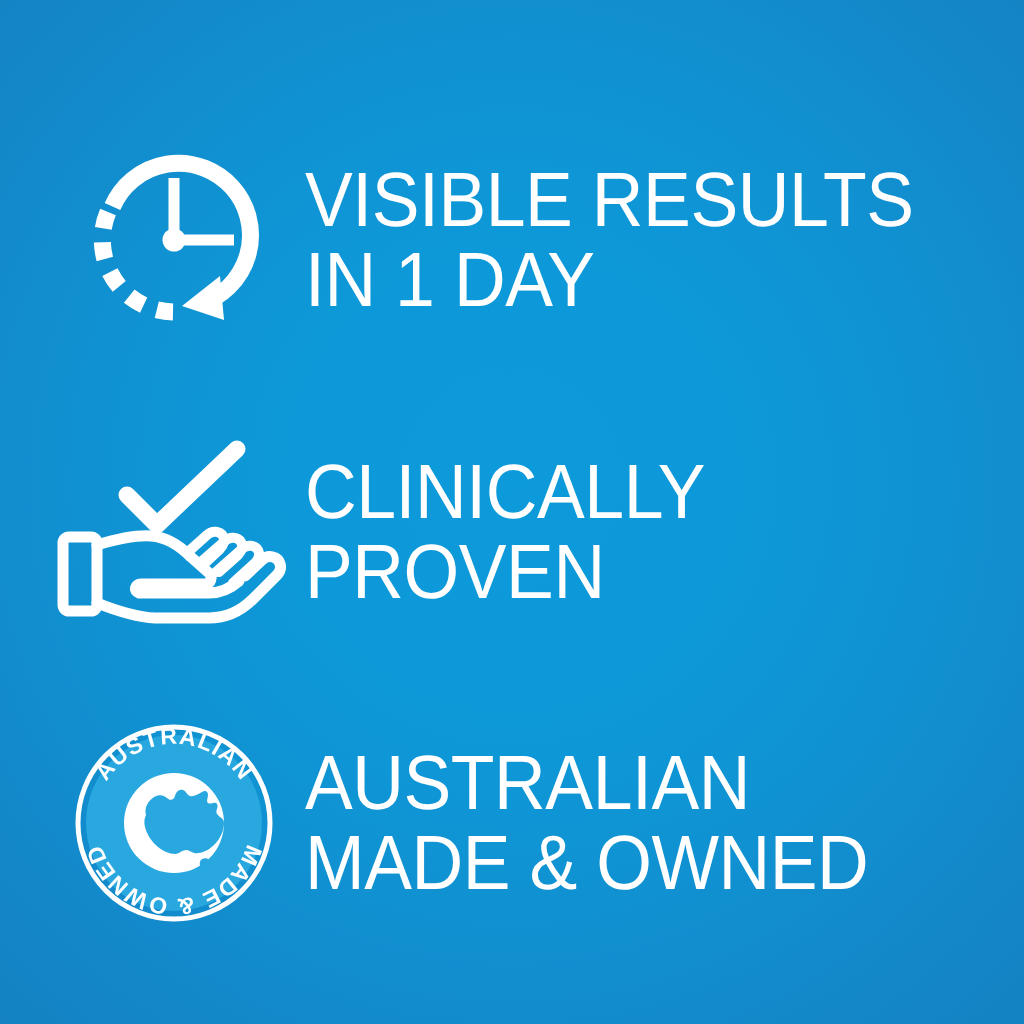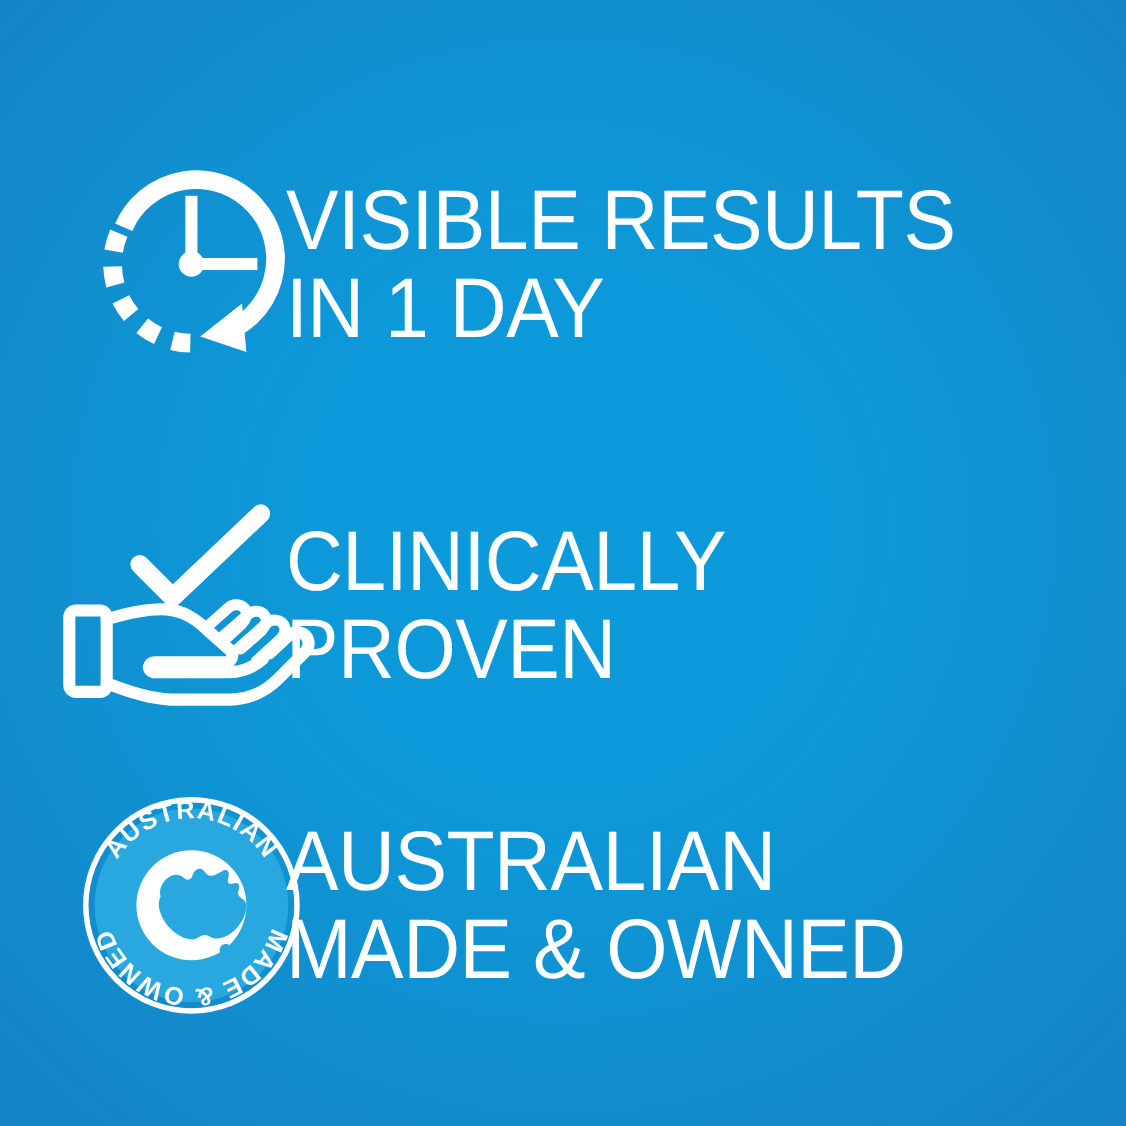--- a/index.html
+++ b/index.html
@@ -32,24 +32,25 @@
     flex-direction: column;
     justify-content: flex-start;
   }
 
   .benefit-row {
     position: absolute;
     left: 0;
     display: flex;
     flex-direction: row;
     align-items: center;
+    gap: 45px;
   }
 
   .benefit-row.row-0 { top: 140px;  height: 200px; }
-  .benefit-row.row-1 { top: 450px;  height: 200px; }
+  .benefit-row.row-1 { top: 432px;  height: 200px; }
   .benefit-row.row-2 { top: 718px;  height: 210px; }
 
   .benefit-icon {
     width: 260px;
     min-width: 260px;
     height: 100%;
     display: flex;
     align-items: center;
     justify-content: center;
     padding-left: 88px;

